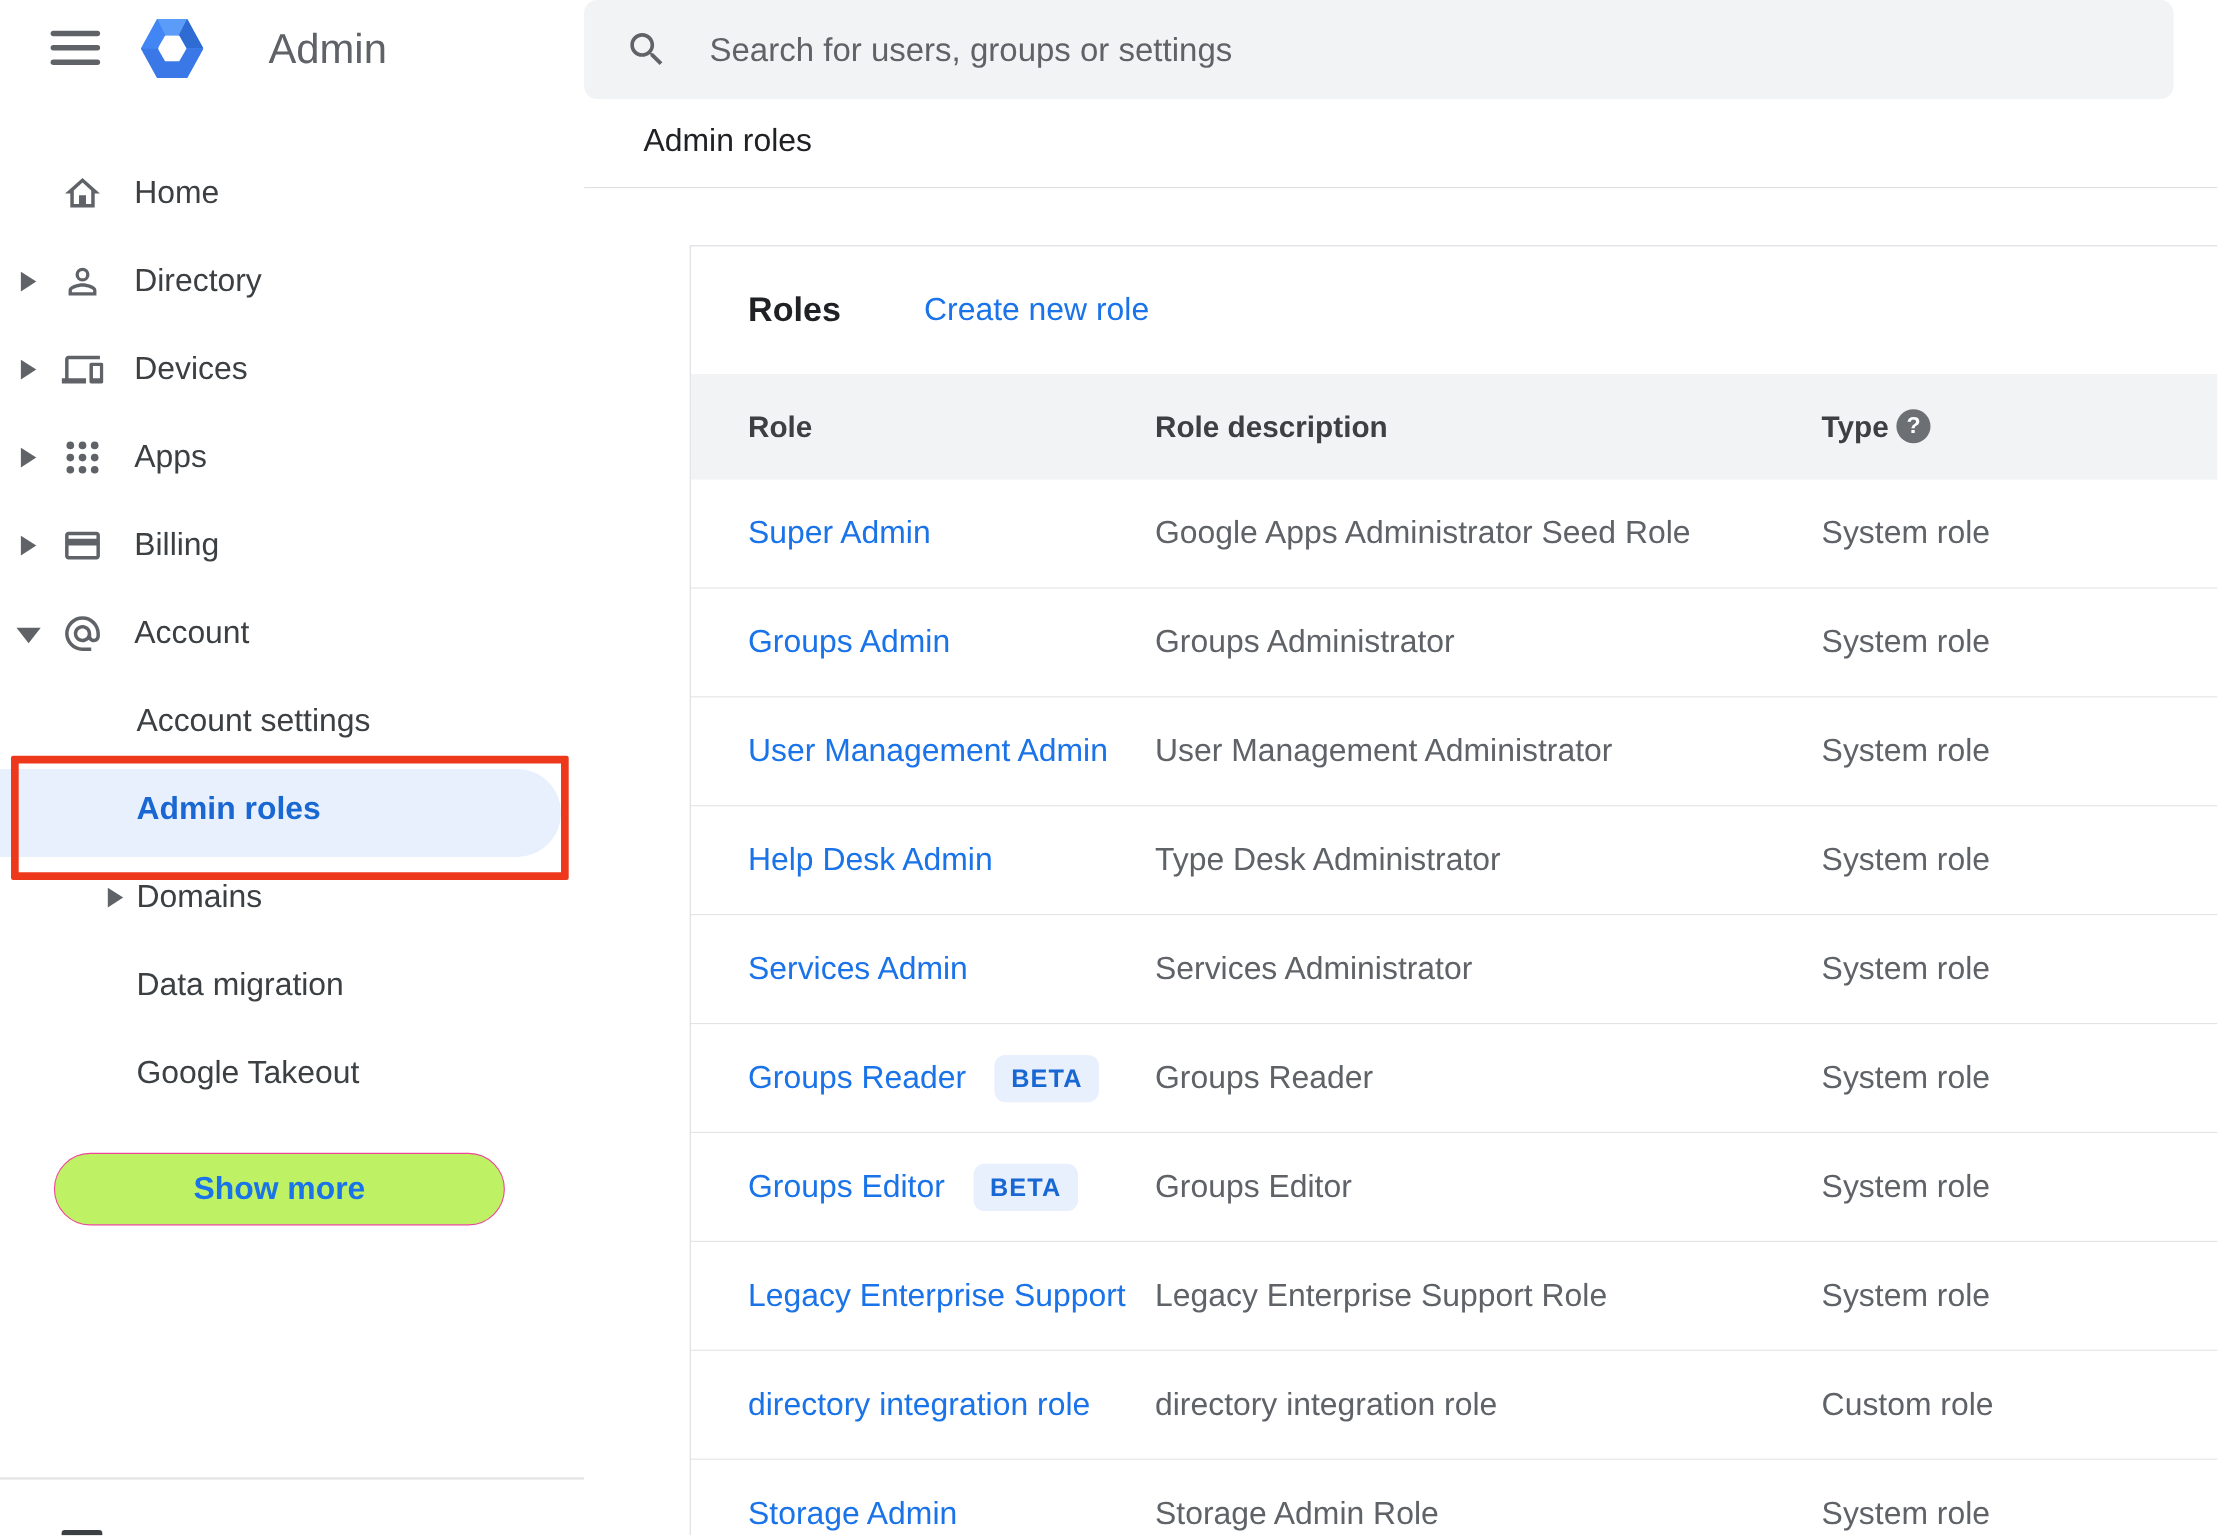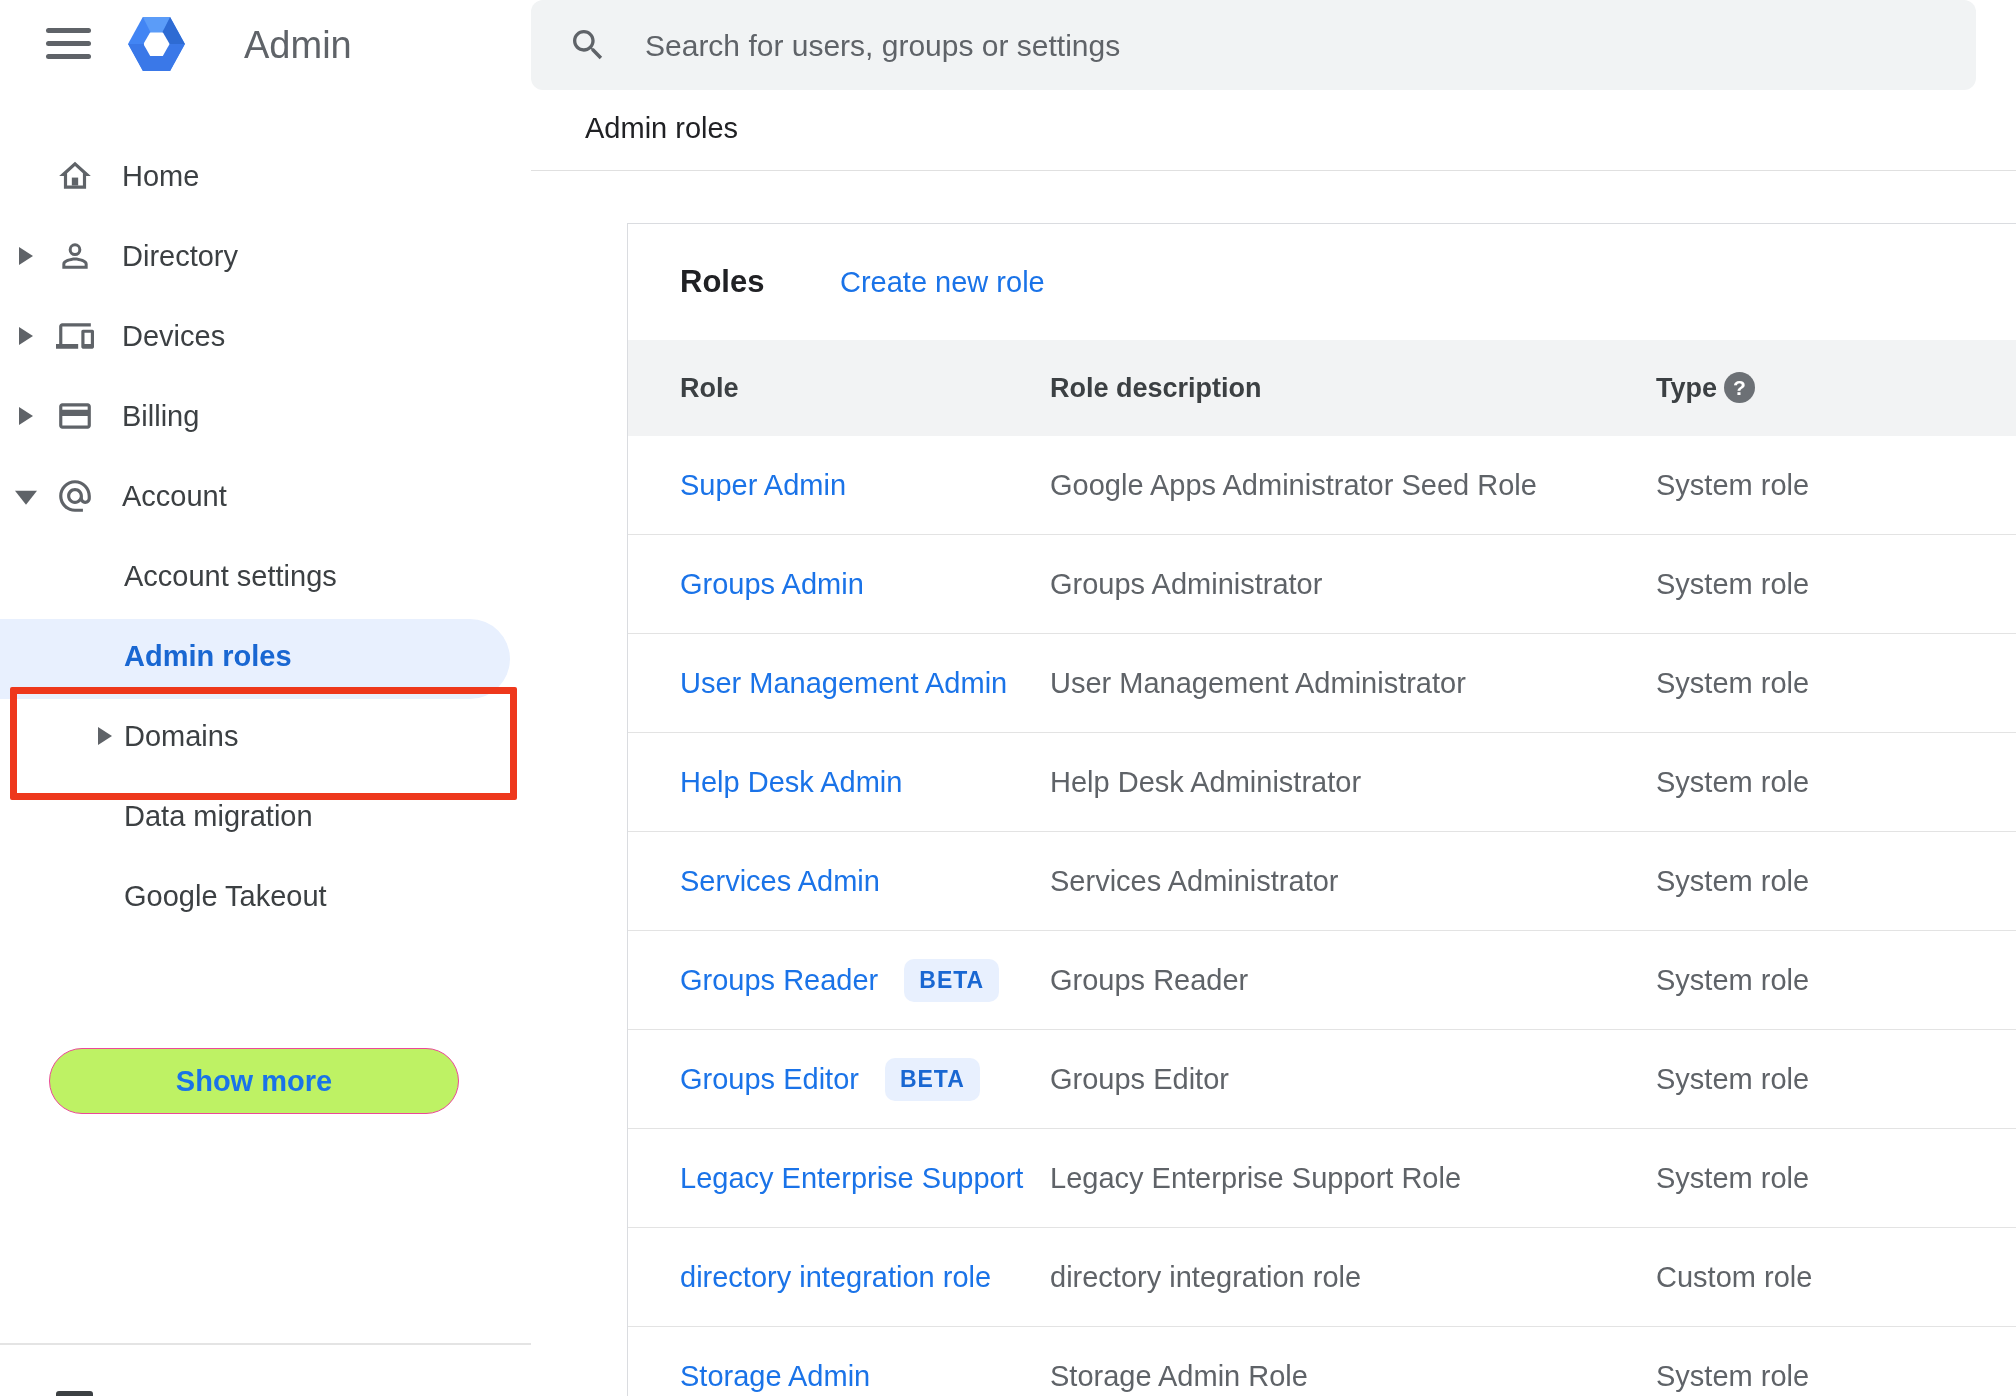--- a/index.html
+++ b/index.html
@@ -130,20 +130,37 @@
       <div class="nav-row">
         <span class="arrow-right"></span>
         <span class="nav-icon">
           <svg viewBox="0 0 24 24">
               <path d="M4 6h18V4H4c-1.1 0-2 .9-2 2v11H0v3h14v-3H4V6zm19 2h-6c-.55 0-1 .45-1 1v10c0 .55.45 1 1 1h6c.55 0 1-.45 1-1V9c0-.55-.45-1-1-1zm-1 9h-4v-7h4v7z"></path>
             </svg>
         </span>
         <span class="nav-label">Devices</span>
       </div>
 
+      <div class="nav-row">
+        <span class="arrow-right"></span>
+        <span class="nav-icon">
+          <svg viewBox="0 0 24 24">
+            <circle cx="5" cy="5" r="2.2"></circle>
+              <circle cx="12" cy="5" r="2.2"></circle>
+              <circle cx="19" cy="5" r="2.2"></circle>
+            <circle cx="5" cy="12" r="2.2"></circle>
+              <circle cx="12" cy="12" r="2.2"></circle>
+              <circle cx="19" cy="12" r="2.2"></circle>
+            <circle cx="5" cy="19" r="2.2"></circle>
+              <circle cx="12" cy="19" r="2.2"></circle>
+              <circle cx="19" cy="19" r="2.2"></circle>
+          </svg>
+        </span>
+        <span class="nav-label">Apps</span>
+      </div>
 
       <div class="nav-row">
         <span class="arrow-right"></span>
         <span class="nav-icon">
           <svg viewBox="0 0 24 24">
               <path d="M20 4H4c-1.11 0-1.99.89-1.99 2L2 18c0 1.11.89 2 2 2h16c1.11 0 2-.89 2-2V6c0-1.11-.89-2-2-2zm0 14H4v-6h16v6zm0-10H4V6h16v2z"></path>
             </svg>
         </span>
         <span class="nav-label">Billing</span>
       </div>
@@ -250,21 +267,21 @@
       <span class="muted">System role</span>
     </div>
   </div>
 
   <div class="trow">
     <div class="cell cell-role">
       <span class="role-link">Help Desk Admin</span>
 
     </div>
     <div class="cell cell-desc">
-      <span class="muted">Help Desk Administrator</span>
+      <span class="muted">Type Desk Administrator</span>
     </div>
     <div class="cell cell-type">
       <span class="muted">System role</span>
     </div>
   </div>
 
   <div class="trow">
     <div class="cell cell-role">
       <span class="role-link">Services Admin</span>
 

